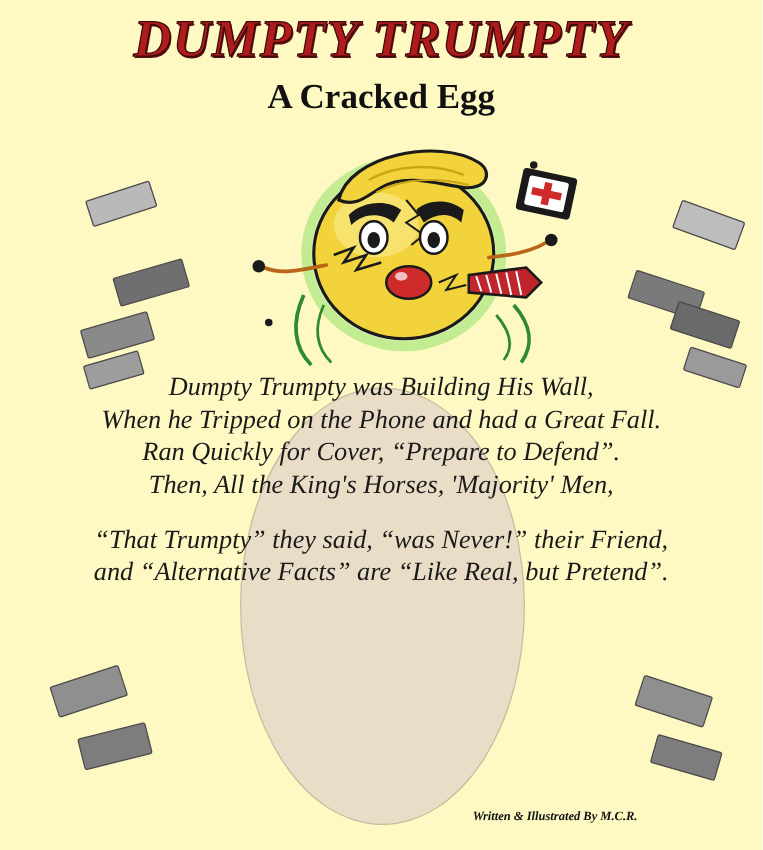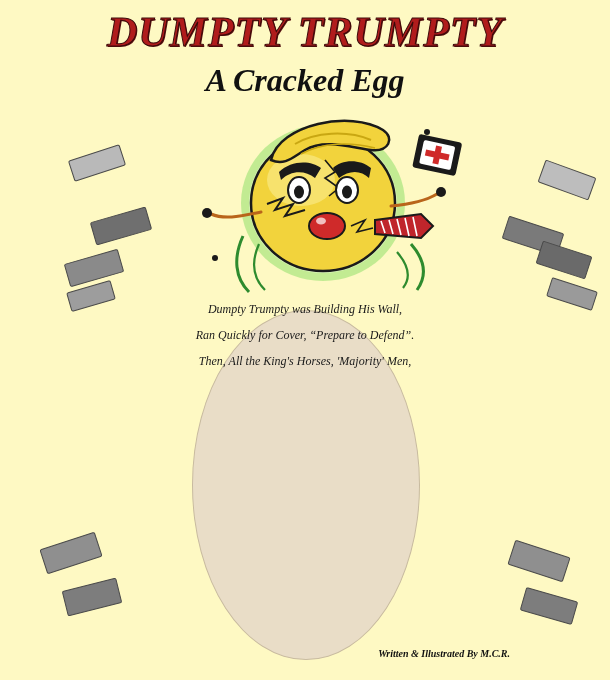--- a/index.html
+++ b/index.html
@@ -31,22 +31,21 @@
     text-shadow: 1px 1px 0 #5a1010;
   }
   .subtitle {
     position: absolute;
     top: 62px;
     left: 0;
     width: 610px;
     text-align: center;
     font-family: "Liberation Serif", serif;
     font-weight: bold;
-    font-style: italic;
-    font-size: 32px;
+    font-size: 28px;
     color: #111111;
   }
 
   
   .oval {
     position: absolute;
     left: 192px;
     top: 310px;
     width: 226px;
     height: 348px;
@@ -58,21 +57,21 @@
 
   
   .poem {
     position: absolute;
     left: 0;
     top: 296px;
     width: 610px;
     text-align: center;
     font-family: "Liberation Serif", serif;
     font-style: italic;
-    font-size: 12px;
+    font-size: 21px;
     line-height: 26px;
     color: #1a1a1a;
   }
   .poem .stanza { margin: 0 0 18px 0; }
   .poem .line { white-space: nowrap; }
 
   .credit {
     position: absolute;
     left: 330px;
     top: 648px;
@@ -175,20 +174,25 @@
       <circle cx="40" cy="150" r="3" fill="#1a1a1a"></circle>
       <circle cx="252" cy="24" r="3" fill="#1a1a1a"></circle>
     </svg>
   </div>
 
   <div class="oval"></div>
 
   <div class="poem" id="poem">
       <div class="stanza">
         <div class="line">Dumpty Trumpty was Building His Wall,</div>
+        <div class="line">When he Tripped on the Phone and had a Great Fall.</div>
         <div class="line">Ran Quickly for Cover, “Prepare to Defend”.</div>
         <div class="line">Then, All the King's Horses, 'Majority' Men,</div>
+      </div>
+      <div class="stanza">
+        <div class="line">“That Trumpty” they said, “was Never!” their Friend,</div>
+        <div class="line">and “Alternative Facts” are “Like Real, but Pretend”.</div>
       </div>
     </div>
 
   <div class="credit">Written &amp; Illustrated By M.C.R.</div>
 
 </div>
 
 </body></html>

